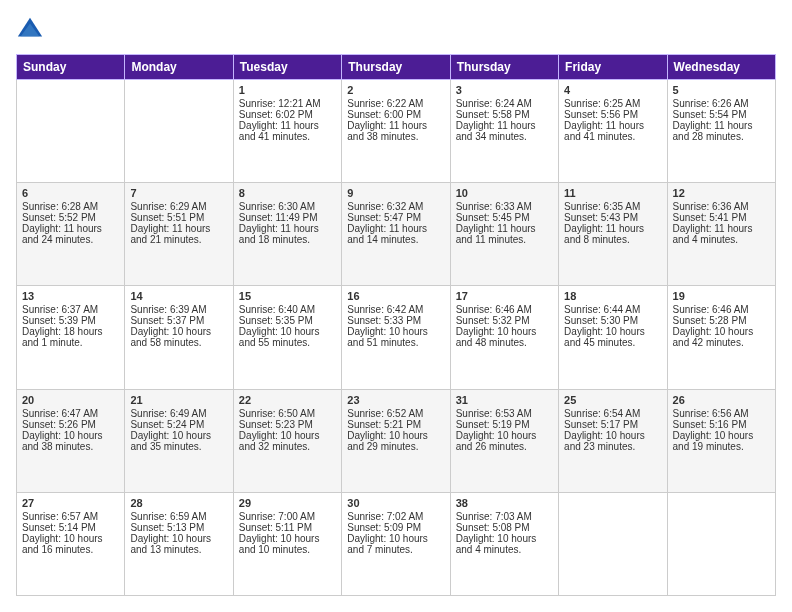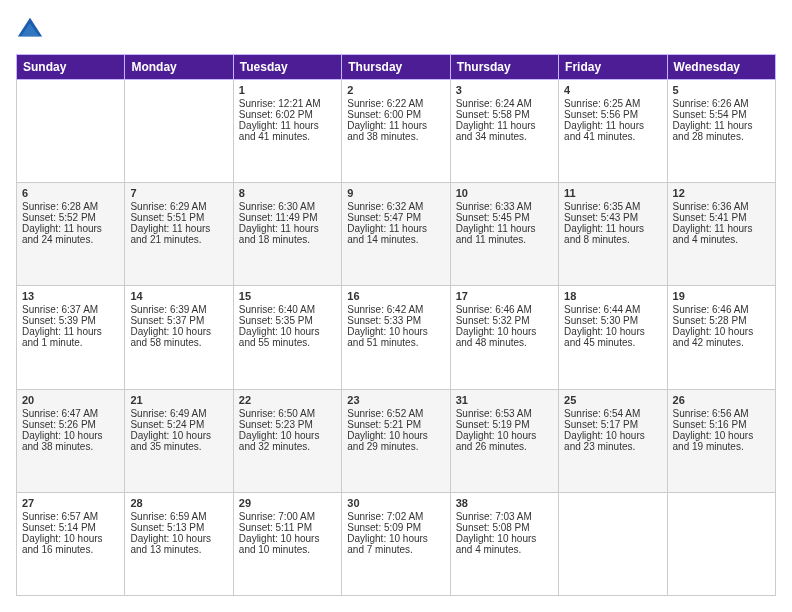--- a/index.html
+++ b/index.html
@@ -183,21 +183,21 @@
           <span>Daylight: 11 hours and 8 minutes.</span></td>
           <td><span class="day-num">12</span>
           <span>Sunrise: 6:36 AM</span><br>
           <span>Sunset: 5:41 PM</span><br>
           <span>Daylight: 11 hours and 4 minutes.</span></td>
         </tr>
         <tr>
           <td><span class="day-num">13</span>
           <span>Sunrise: 6:37 AM</span><br>
           <span>Sunset: 5:39 PM</span><br>
-          <span>Daylight: 11 hours and 1 minute.</span></td>
+          <span>Daylight: 18 hours and 1 minute.</span></td>
           <td><span class="day-num">14</span>
           <span>Sunrise: 6:39 AM</span><br>
           <span>Sunset: 5:37 PM</span><br>
           <span>Daylight: 10 hours and 58 minutes.</span></td>
           <td><span class="day-num">15</span>
           <span>Sunrise: 6:40 AM</span><br>
           <span>Sunset: 5:35 PM</span><br>
           <span>Daylight: 10 hours and 55 minutes.</span></td>
           <td><span class="day-num">16</span>
           <span>Sunrise: 6:42 AM</span><br>

